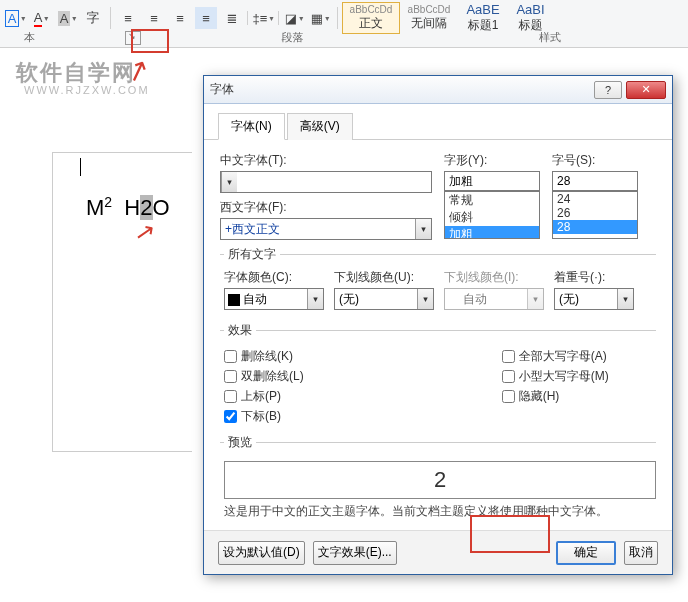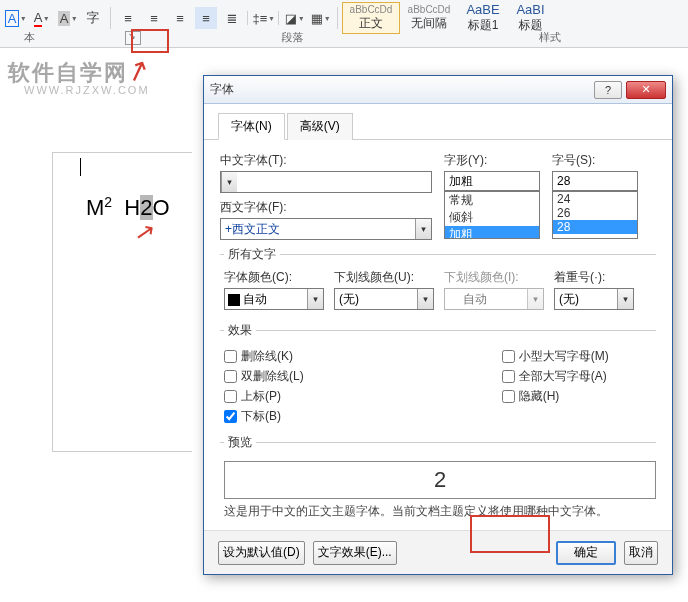--- a/index.html
+++ b/index.html
@@ -20,21 +20,21 @@
   .rlauncher::after { content: "↘"; position: absolute; font-size: 9px; left: 2px; top: -1px; color: #666; }
   .style-btn { font-size: 10px; color: #888; text-align: center; width: 58px; }
   .style-btn .big { font-size: 12px; color: #333; }
 
   
   .hl1 { position: absolute; left: 131px; top: 29px; width: 38px; height: 24px; border: 2px solid #d43c2f; pointer-events: none; }
   .arrow1 { position: absolute; left: 126px; top: 54px; color: #d43c2f; font-size: 28px; transform: rotate(-20deg); }
   .arrow1::before { content: "↗"; }
 
   
-  .wm { position: absolute; left: 8px; top: 58px; font-size: 22px; font-weight: bold; color: rgba(120,120,120,0.65); letter-spacing: 2px; text-shadow: 0 0 2px #fff; }
+  .wm { position: absolute; left: 16px; top: 58px; font-size: 22px; font-weight: bold; color: rgba(120,120,120,0.65); letter-spacing: 2px; text-shadow: 0 0 2px #fff; }
   .wm2 { position: absolute; left: 24px; top: 84px; font-size: 11px; color: rgba(140,140,140,0.6); letter-spacing: 2px; }
 
   
   .doc { position: absolute; left: 52px; top: 152px; width: 140px; height: 300px; border: 1px solid #ccc; border-right: none; background: #fff; }
   .doc-text { position: absolute; left: 86px; top: 194px; font-family: "Times New Roman", serif; font-size: 22px; }
   .doc-text sup { font-size: 14px; vertical-align: super; }
   .doc-text .sel { background: #b8b8b8; }
   .cursor-mark { position: absolute; left: 80px; top: 158px; width: 1px; height: 18px; border-left: 1px solid #000; border-bottom: 1px solid #000; }
   .arrow2 { position: absolute; left: 135px; top: 218px; color: #d43c2f; font-size: 24px; transform: rotate(10deg); }
   .arrow2::before { content: "↗"; }
@@ -242,25 +242,25 @@
               <span>上标(P)</span>
             </label>
           <label class="chkrow">
               <input type="checkbox" checked="" style="">
               <span>下标(B)</span>
             </label>
         </div>
         <div style="margin-left:110px">
           <label class="chkrow">
               <input type="checkbox" style="">
+              <span>全部大写字母(A)</span>
+            </label>
+          <label class="chkrow">
+              <input type="checkbox" style="">
               <span>小型大写字母(M)</span>
-            </label>
-          <label class="chkrow">
-              <input type="checkbox" style="">
-              <span>全部大写字母(A)</span>
             </label>
           <label class="chkrow">
               <input type="checkbox" style="">
               <span>隐藏(H)</span>
             </label>
         </div>
       </div>
     </fieldset>
 
     <fieldset>

